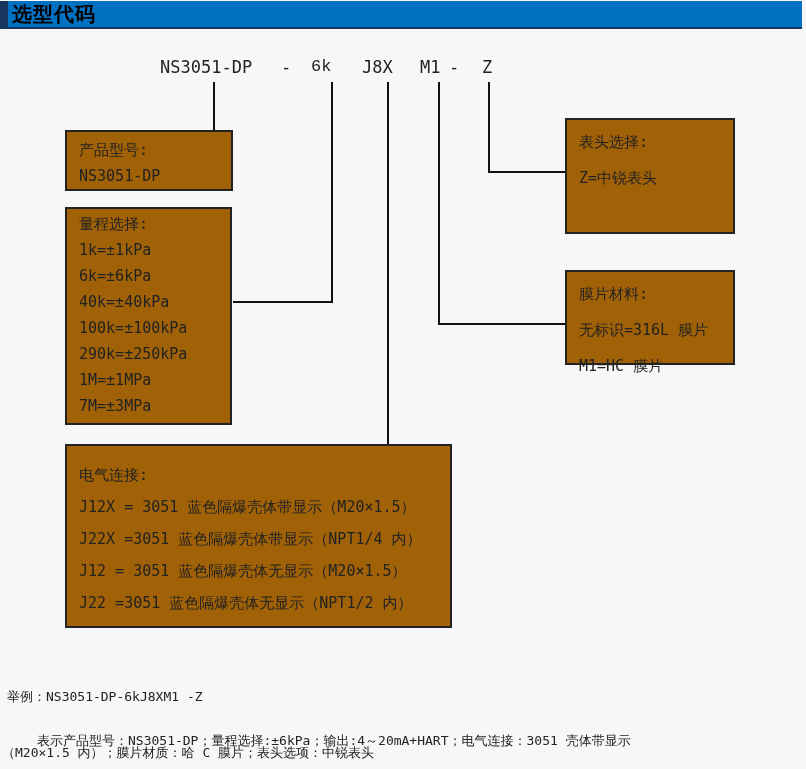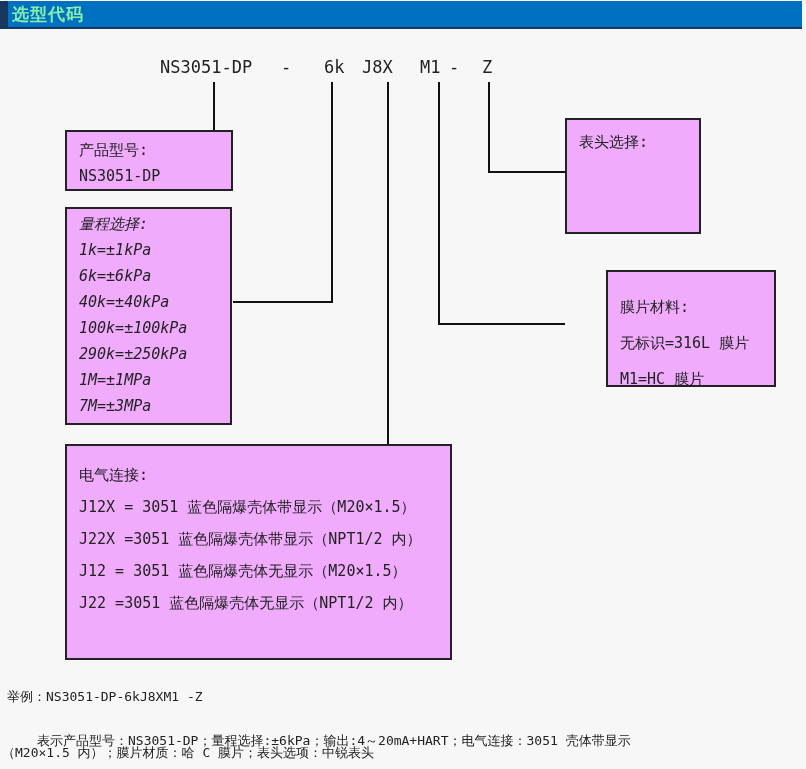--- a/index.html
+++ b/index.html
@@ -19,30 +19,30 @@
     background:#0070C0;
     border-bottom:2px solid #17375E;
     display:flex;align-items:center;
   }
   .header-accent{
     position:absolute;left:0;top:0;width:8px;height:26px;
     background:#17375E;
   }
   .header-title{
     margin-left:12px;
-    font-size:17px;font-weight:bold;color:#86efac;
+    font-size:20px;font-weight:bold;color:#000000;
     letter-spacing:1px;
     font-family:"DejaVu Sans","Liberation Sans",sans-serif;
   }
 
   
   .code-seg{position:absolute;top:57px;font-size:17px;white-space:pre;}
   .seg-model{left:160px;}
   .seg-dash1{left:281px;}
-  .seg-range{left:324px;}
+  .seg-range{left:311px;font-family:Liberation Mono, monospace;}
   .seg-elec{left:362px;text-align:center;}
   .seg-diaph{left:420px;}
   .seg-dash2{left:449px;}
   .seg-display{left:482px;}
 
   
   .vline,.hline{position:absolute;background:#111;}
   .vline{width:2px;}
   .hline{height:2px;}
   .vl-model{left:213px;top:82px;height:49px;}
@@ -51,34 +51,34 @@
   .vl-elec{left:387px;top:82px;height:363px;}
   .vl-diaph{left:438px;top:82px;height:243px;}
   .hl-diaph{left:438px;top:323px;width:127px;}
   .vl-display{left:488px;top:82px;height:91px;}
   .hl-display{left:488px;top:171px;width:77px;}
 
   
   .box{
     position:absolute;
     border:2px solid #222;
-    background:#f0abfc;
+    background:#a16207;
     box-sizing:border-box;
     padding-left:12px;
   }
   .box-line{font-size:15px;white-space:pre;}
   .box-product{left:65px;top:130px;width:168px;height:61px;padding-top:5px;}
   .box-product .box-line{line-height:26px;}
   .box-range{left:65px;top:207px;width:167px;height:218px;padding-top:2px;}
-  .box-range .box-line{line-height:26px;font-style:italic;}
-  .box-display{left:565px;top:118px;width:136px;height:116px;padding-top:4px;}
+  .box-range .box-line{line-height:26px;}
+  .box-display{left:565px;top:118px;width:170px;height:116px;padding-top:4px;}
   .box-display .box-line{line-height:36px;}
-  .box-diaph{left:565px;top:270px;width:170px;height:117px;padding-top:17px;margin-left:41px;}
+  .box-diaph{left:565px;top:270px;width:170px;height:95px;padding-top:4px;}
   .box-diaph .box-line{line-height:36px;}
-  .box-elec{left:65px;top:444px;width:387px;height:216px;padding-top:13px;}
+  .box-elec{left:65px;top:444px;width:387px;height:184px;padding-top:13px;}
   .box-elec .box-line{line-height:32px;}
 
   
   .example-line{position:absolute;font-size:13px;white-space:pre;}
   .ex-1{left:7px;top:688px;}
   .ex-2{left:37px;top:732px;}
   .ex-3{left:2px;top:744px;text-align:right;}
 </style>
 </head>
 <body>
@@ -118,32 +118,33 @@
     <div class="box-line">6k=±6kPa</div>
     <div class="box-line">40k=±40kPa</div>
     <div class="box-line">100k=±100kPa</div>
     <div class="box-line">290k=±250kPa</div>
     <div class="box-line">1M=±1MPa</div>
     <div class="box-line">7M=±3MPa</div>
   </div>
 
   <div class="box box-display">
     <div class="box-line">表头选择:</div>
+    <div class="box-line">Z=中锐表头</div>
   </div>
 
   <div class="box box-diaph">
     <div class="box-line">膜片材料:</div>
     <div class="box-line">无标识=316L 膜片</div>
     <div class="box-line">M1=HC 膜片</div>
   </div>
 
   <div class="box box-elec">
     <div class="box-line">电气连接:</div>
     <div class="box-line">J12X = 3051 蓝色隔爆壳体带显示（M20×1.5）</div>
-    <div class="box-line">J22X =3051 蓝色隔爆壳体带显示（NPT1/2 内）</div>
+    <div class="box-line">J22X =3051 蓝色隔爆壳体带显示（NPT1/4 内）</div>
     <div class="box-line">J12 = 3051 蓝色隔爆壳体无显示（M20×1.5）</div>
     <div class="box-line">J22 =3051 蓝色隔爆壳体无显示（NPT1/2 内）</div>
   </div>
 
   <div class="example-line ex-1">举例：NS3051-DP-6kJ8XM1 -Z</div>
   <div class="example-line ex-2">表示产品型号：NS3051-DP；量程选择:±6kPa；输出:4～20mA+HART；电气连接：3051 壳体带显示</div>
   <div class="example-line ex-3">（M20×1.5 内）；膜片材质：哈 C 膜片；表头选项：中锐表头</div>
 
 </div>
 

